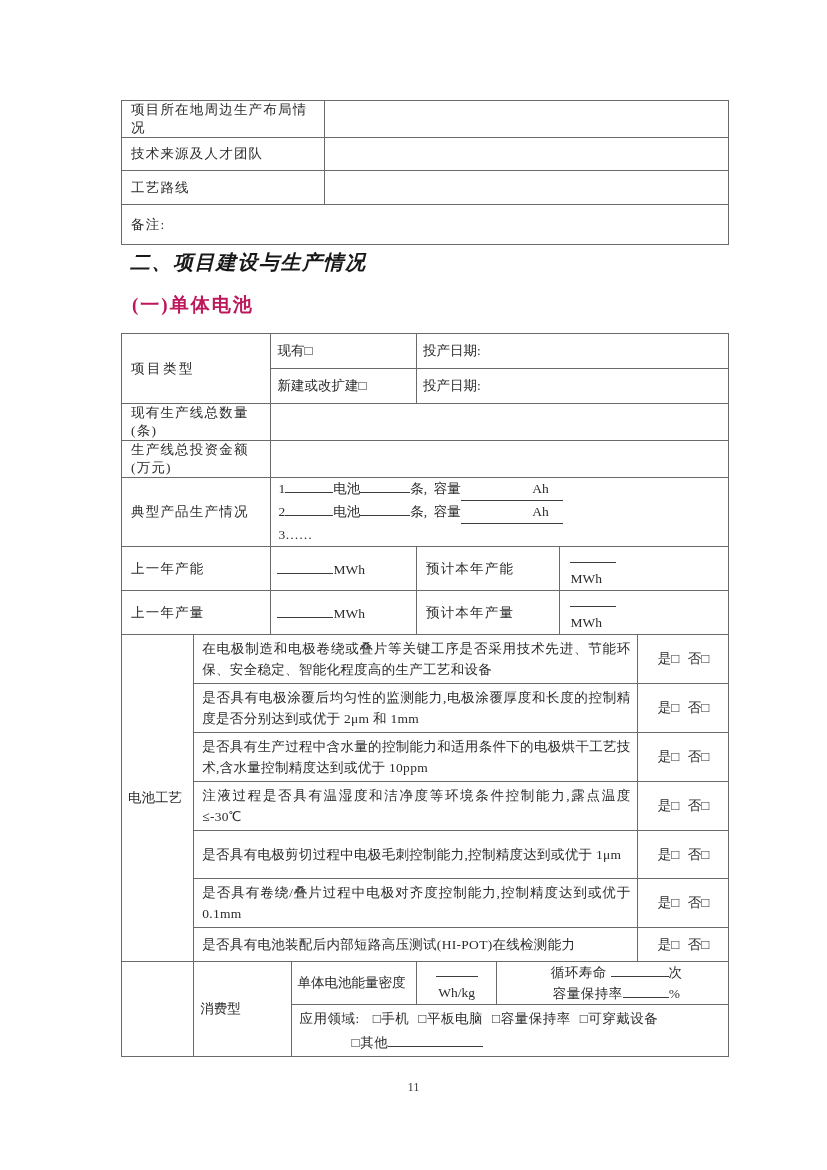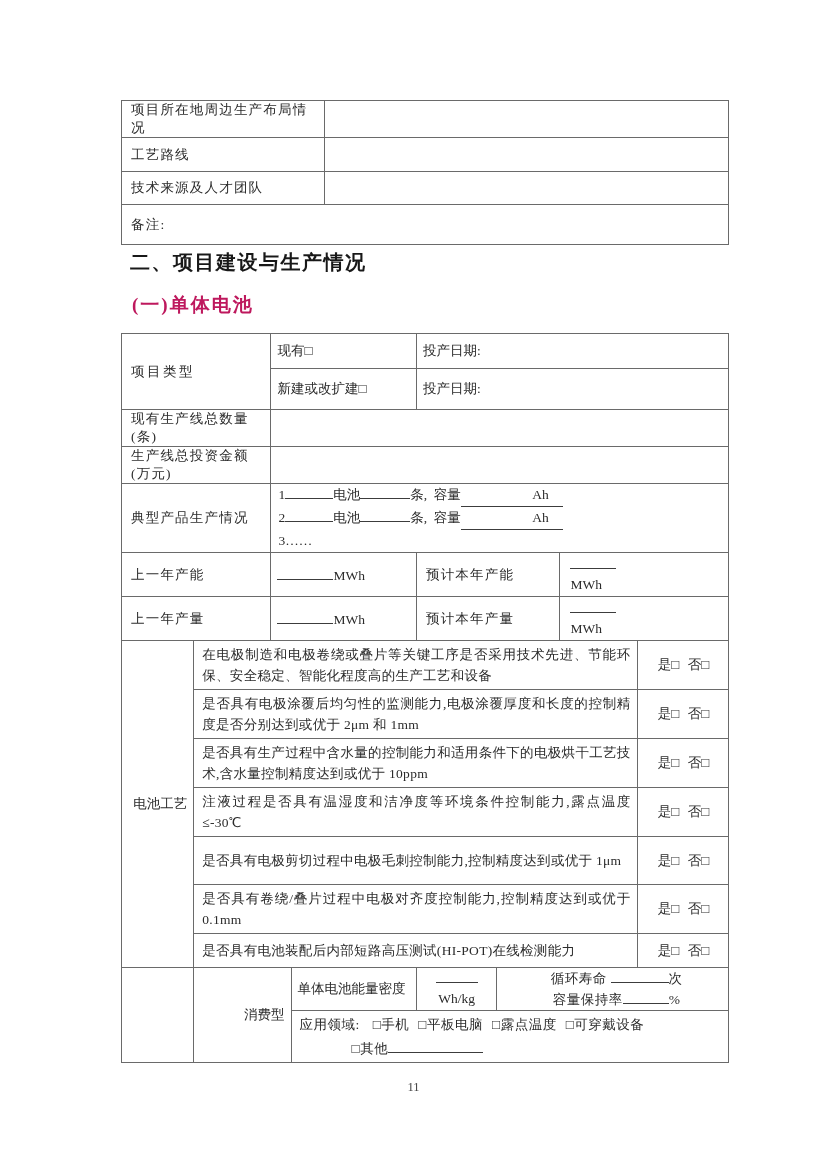--- a/index.html
+++ b/index.html
@@ -13,21 +13,21 @@
     padding:0 6px; vertical-align:middle; overflow:hidden;
   }
   .info-table { position:absolute; left:121px; top:100px; width:607px; border:1.5px solid #555; }
   .info-table td.lbl { letter-spacing:1.2px; padding-left:9px; }
   .main-table { position:absolute; left:121px; top:333px; width:608px; border:1.5px solid #555; }
   .main-table td.lbl { letter-spacing:2.5px; padding-left:9px; }
   .main-table td.lbl2 { letter-spacing:1.2px; padding-left:9px; }
   .h1 {
     position:absolute; left:130px; top:249px; margin:0;
     font-family:"Liberation Sans", sans-serif; font-weight:bold;
-    font-size:20px; letter-spacing:1.5px; color:#181818;
+    font-size:20px; letter-spacing:1.5px; color:#181818;font-style:italic;
   }
   .h2 {
     position:absolute; left:132px; top:292px; margin:0;
     font-family:"Liberation Serif", serif; font-weight:bold;
     font-size:19px; letter-spacing:2px; color:#be185d;
   }
   .pageno { position:absolute; top:1080px; left:0; width:100%; text-align:center; font-size:12.5px; color:#444; }
   
   .bl { display:inline-block; border-bottom:1px solid #3c3c3c; height:13px; vertical-align:baseline; }
   .w42{width:42px} .w46{width:46px} .w48{width:48px} .w50{width:50px} .w56{width:56px} .w95{width:95px}
@@ -38,46 +38,46 @@
   .numrun {
     display:inline-block; box-sizing:border-box; border-bottom:1px solid #3c3c3c;
     width:58px; text-align:left; vertical-align:baseline;
   }
   .q { text-align:justify; line-height:21px; padding:3px 6px 3px 8px; letter-spacing:0.3px; }
   .yn { padding-left:20px; word-spacing:5px; }
   .typ { line-height:22px; padding-left:7px; }
   .stack { line-height:20px; padding-left:10px; }
   .stack-c { line-height:20px; text-align:center; }
   .cyc { line-height:21px; padding-left:14px; letter-spacing:0.5px;text-align:center; }
-  .center { text-align:right; }
+  .center { text-align:left; }
   .app { line-height:24px; padding-left:8px; letter-spacing:0.5px; }
   .app .items span { margin-right:9px; }
   .app .other-line { padding-left:52px; }
 </style>
 </head>
 <body>
 
 <div class="page">
 
   <table class="info-table">
     <colgroup>
         <col style="width:203px">
         <col style="width:404px">
       </colgroup>
     <tbody>
         <tr style="height:35px">
       <td class="lbl">项目所在地周边生产布局情况</td>
       <td></td>
     </tr>
+    <tr style="height:33px">
+      <td class="lbl">技术来源及人才团队</td>
+      <td></td>
+    </tr>
     <tr style="height:34px">
       <td class="lbl">工艺路线</td>
-      <td></td>
-    </tr>
-    <tr style="height:33px">
-      <td class="lbl">技术来源及人才团队</td>
       <td></td>
     </tr>
     <tr style="height:40px">
       <td class="lbl" colspan="2">备注:</td>
     </tr>
   </tbody>
     </table>
 
   <h1 class="h1">二、项目建设与生产情况</h1>
   <h2 class="h2">(一)单体电池</h2>
@@ -93,21 +93,21 @@
         <col style="width:77px">
         <col style="width:91px">
     </colgroup>
 
     <tbody>
         <tr style="height:35px">
       <td class="lbl" colspan="2" rowspan="2">项目类型</td>
       <td colspan="2">现有□</td>
       <td colspan="4">投产日期:</td>
     </tr>
-    <tr style="height:41px">
+    <tr style="height:35px">
       <td colspan="2">新建或改扩建□</td>
       <td colspan="4">投产日期:</td>
     </tr>
 
     <tr style="height:34px">
       <td class="lbl2" colspan="2">现有生产线总数量(条)</td>
       <td colspan="6"></td>
     </tr>
 
     <tr style="height:34px">
@@ -173,21 +173,21 @@
       <td class="center" colspan="2" rowspan="2">消费型</td>
       <td>单体电池能量密度</td>
       <td class="stack-c"><span class="bl w42"></span><br><span>Wh/kg</span></td>
       <td class="cyc" colspan="3">
         <div><span>循环寿命</span>&nbsp;<span class="numrun"></span><span>次</span></div>
         <div><span>容量保持率</span><span class="bl w46"></span><span>%</span></div>
       </td>
     </tr>
     <tr style="height:52px">
       <td class="app" colspan="5">
-        <div class="items"><span>应用领域:</span> <span>□手机</span><span>□平板电脑</span><span>□露点温度</span><span>□可穿戴设备</span></div>
+        <div class="items"><span>应用领域:</span> <span>□手机</span><span>□平板电脑</span><span>□容量保持率</span><span>□可穿戴设备</span></div>
         <div class="other-line"><span>□其他</span><span class="bl w95"></span></div>
       </td>
     </tr>
   </tbody>
     </table>
 
   <div class="pageno">11</div>
 </div>
 
 </body></html>

